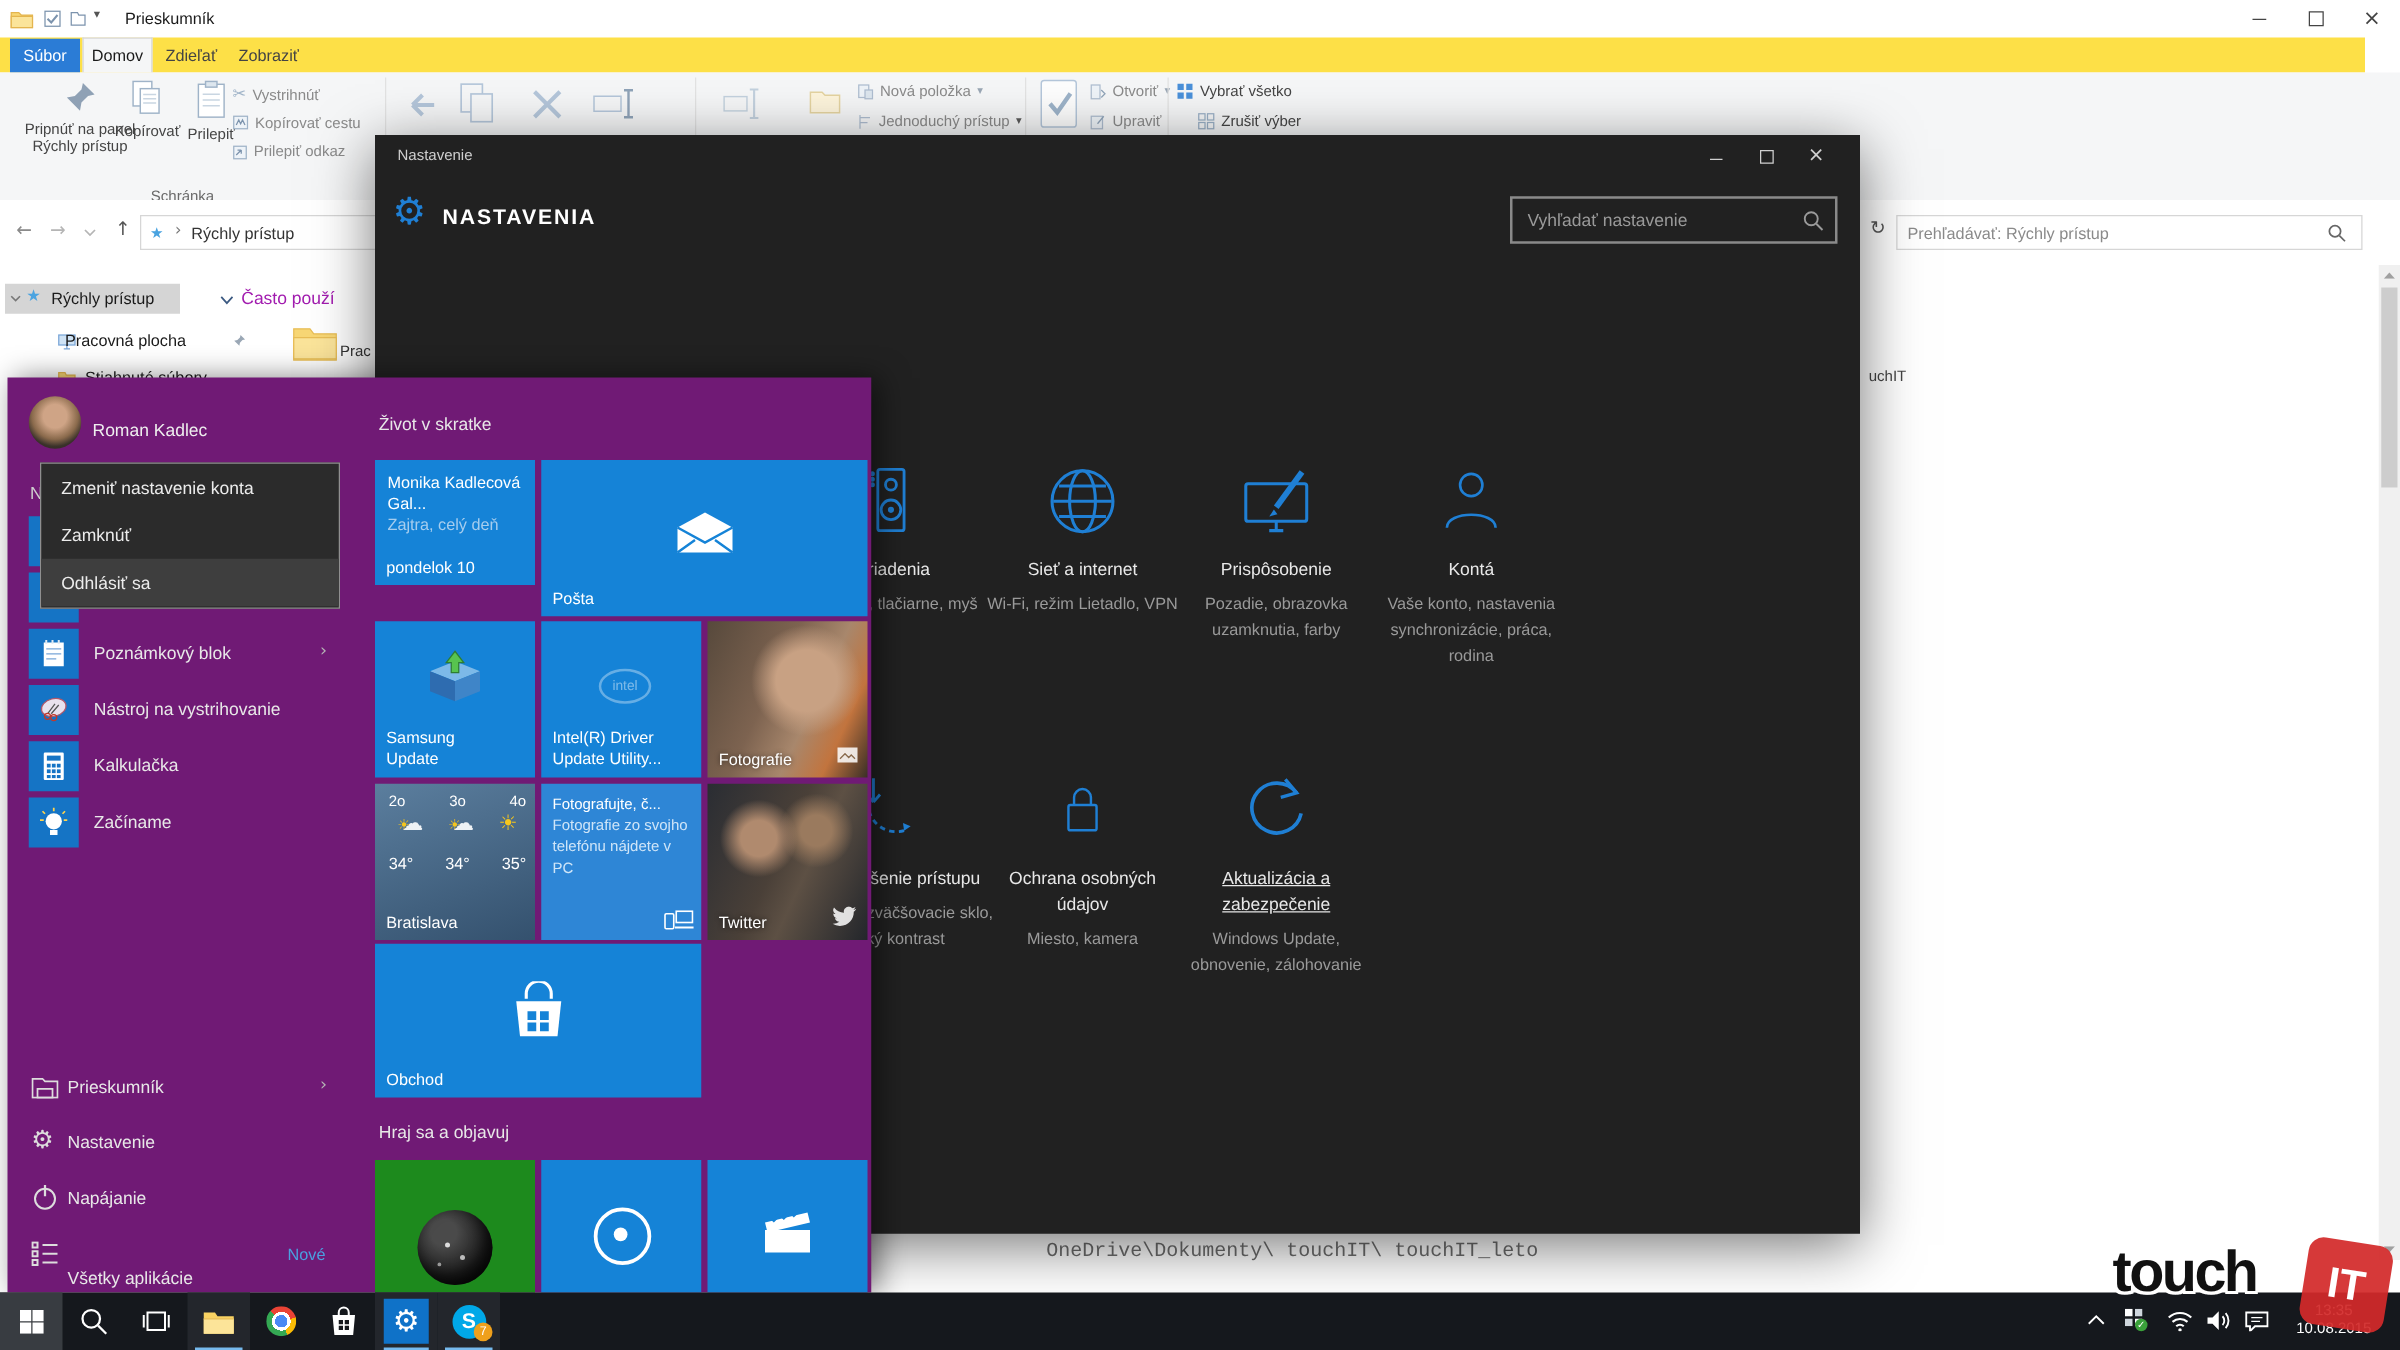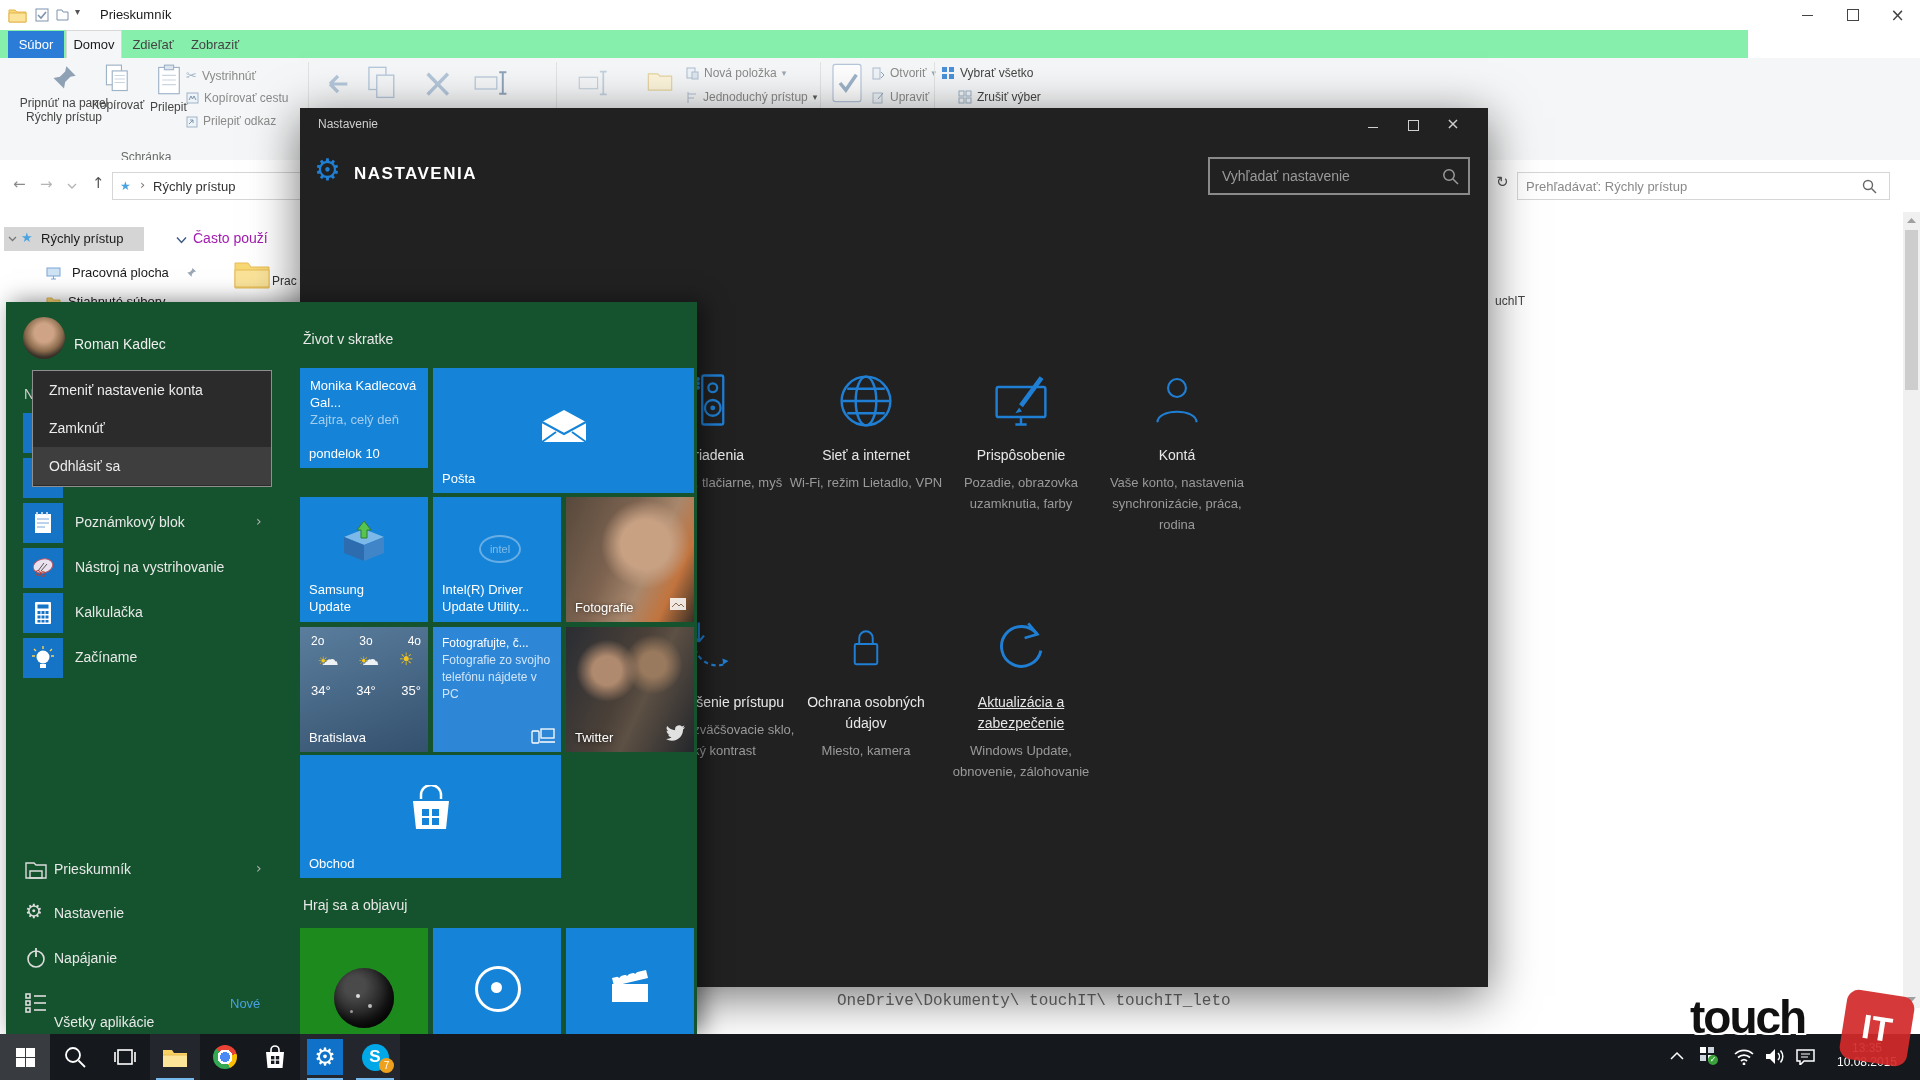--- a/index.html
+++ b/index.html
@@ -38,21 +38,21 @@
     padding:0 34px 0 12px;box-sizing:border-box;outline:none;font-family:inherit;}
   input.set-search::placeholder{color:#9a9a9a;}
   input.search::placeholder{color:#8a8a8a;}
   .cat{position:absolute;width:200px;text-align:center;color:#e8e8e8;cursor:default;}
   .cat-ic{height:66px;display:flex;align-items:flex-end;justify-content:center;}
   .cat-name{font-size:14px;margin-top:14px;line-height:21px;}
   .cat-desc{font-size:13px;color:#9a9a9a;line-height:21px;margin:6px auto 0;width:166px;}
   .cat svg{stroke:#1f7fd4;fill:none;stroke-width:2.6;}
 
   
-  .startmenu{background:#14532d;z-index:20;box-shadow:6px 0 22px rgba(0,0,0,.5);overflow:hidden;}
+  .startmenu{background:#701a75;z-index:20;box-shadow:6px 0 22px rgba(0,0,0,.5);overflow:hidden;}
   .sm-user{font-size:14px;color:#eee;}
   .sm-item-lbl{font-size:14px;color:#e8e8e8;white-space:nowrap;}
   .sm-tilehead{font-size:14px;color:#e8e8e8;}
   .sm-chev{color:#b5b5b5;font-size:14px;}
   .appicon{width:40px;height:40px;background:#1574c5;position:absolute;display:flex;align-items:center;justify-content:center;}
   .flyout{background:#2b2b2b;border:1px solid #8f8f8f;z-index:30;}
   .fly-item{height:38px;display:flex;align-items:center;padding-left:16px;font-size:14px;color:#ececec;}
   .fly-hl{background:#3e3e3e;}
   .tile{position:absolute;color:#fff;overflow:hidden;}
   .tile-lbl{position:absolute;left:9px;bottom:7px;font-size:13px;color:#fff;}
@@ -95,21 +95,21 @@
       <span class="abs exp-title" style="left:100px;top:7px;">Prieskumník</span>
       <div class="abs exp-ctl" style="left:1785px;top:0;">
           <div style="width:11px;height:1px;background:#444;"></div>
         </div>
       <div class="abs exp-ctl" style="left:1830px;top:0;">
           <div style="width:10px;height:10px;border:1px solid #444;"></div>
         </div>
       <div class="abs exp-ctl glyph" style="left:1875px;top:0;font-size:17px;">×</div>
     </div>
 
-    <div class="abs" style="left:0;top:30px;width:1748px;height:28px;background:#86efac;">
+    <div class="abs" style="left:0;top:30px;width:1892px;height:28px;background:#fde047;">
       <div class="abs tab tab-file" style="left:8px;top:1px;width:56px;">Súbor</div>
       <div class="abs tab tab-active" style="left:66px;top:0;width:56px;height:28px;box-sizing:border-box;">Domov</div>
       <div class="abs tab" style="left:124px;top:1px;width:58px;">Zdieľať</div>
       <div class="abs tab" style="left:184px;top:1px;width:62px;">Zobraziť</div>
       <svg class="abs" style="left:1872px;top:38px;" width="14" height="10" viewBox="0 0 14 10">
           <path d="M2 8l5-5 5 5" fill="none" stroke="#666" stroke-width="1.5"></path>
         </svg>
       <span class="abs" style="left:1900px;top:35px;font-size:14px;font-weight:bold;color:#2b7cd6;">?</span>
     </div>
 
@@ -266,21 +266,21 @@
     <div class="abs" style="left:4px;top:227px;width:140px;height:24px;background:#d5d5d5;"></div>
     <svg class="abs" style="left:8px;top:235px;" width="9" height="9" viewBox="0 0 9 9">
         <path d="M1 2l3.5 3.5L8 2" fill="none" stroke="#777" stroke-width="1.3"></path>
       </svg>
     <span class="abs glyph" style="left:21px;top:230px;font-size:13px;color:#4aa3e0;">★</span>
     <span class="abs side-item" style="left:41px;top:231px;">Rýchly prístup</span>
     <svg class="abs" style="left:46px;top:267px;" width="15" height="13" viewBox="0 0 15 13">
         <rect x="1" y="1" width="13" height="8" fill="#cfe3f5" stroke="#7aa6d8"></rect>
         <path d="M5 12h5M7.5 9v3" stroke="#7aa6d8"></path>
       </svg>
-    <span class="abs side-item" style="left:72px;top:265px;text-align:right;">Pracovná plocha</span>
+    <span class="abs side-item" style="left:52px;top:265px;text-align:right;">Pracovná plocha</span>
     <svg class="abs" style="left:186px;top:267px;" width="11" height="11" viewBox="0 0 24 24">
         <path d="M14 2l8 8-4.5 1-4.5 4.5-1 5.5-9-9 5.5-1L13 6.5z" fill="#9aa7b5"></path>
       </svg>
     <svg class="abs" style="left:46px;top:296px;" width="15" height="13" viewBox="0 0 15 13">
         <path d="M1 2h5l1 2h7v8H1z" fill="#f8d775" stroke="#e4b54e"></path>
       </svg>
     <span class="abs side-item" style="left:68px;top:294px;">Stiahnuté súbory</span>
 
     <svg class="abs" style="left:176px;top:236px;" width="11" height="8" viewBox="0 0 11 8">
         <path d="M1 1.5l4.5 5L10 1.5" fill="none" stroke="#3c5a82" stroke-width="1.4"></path>

